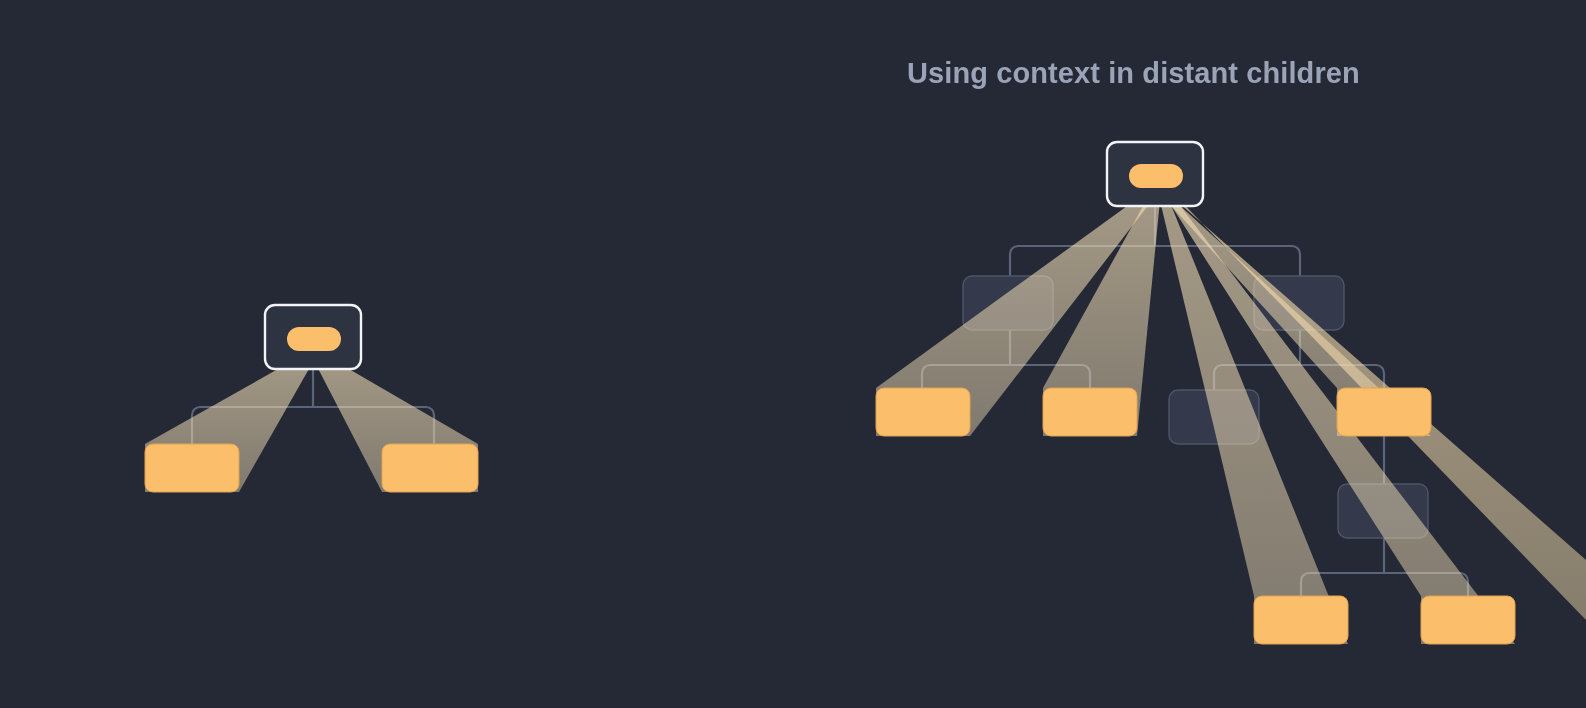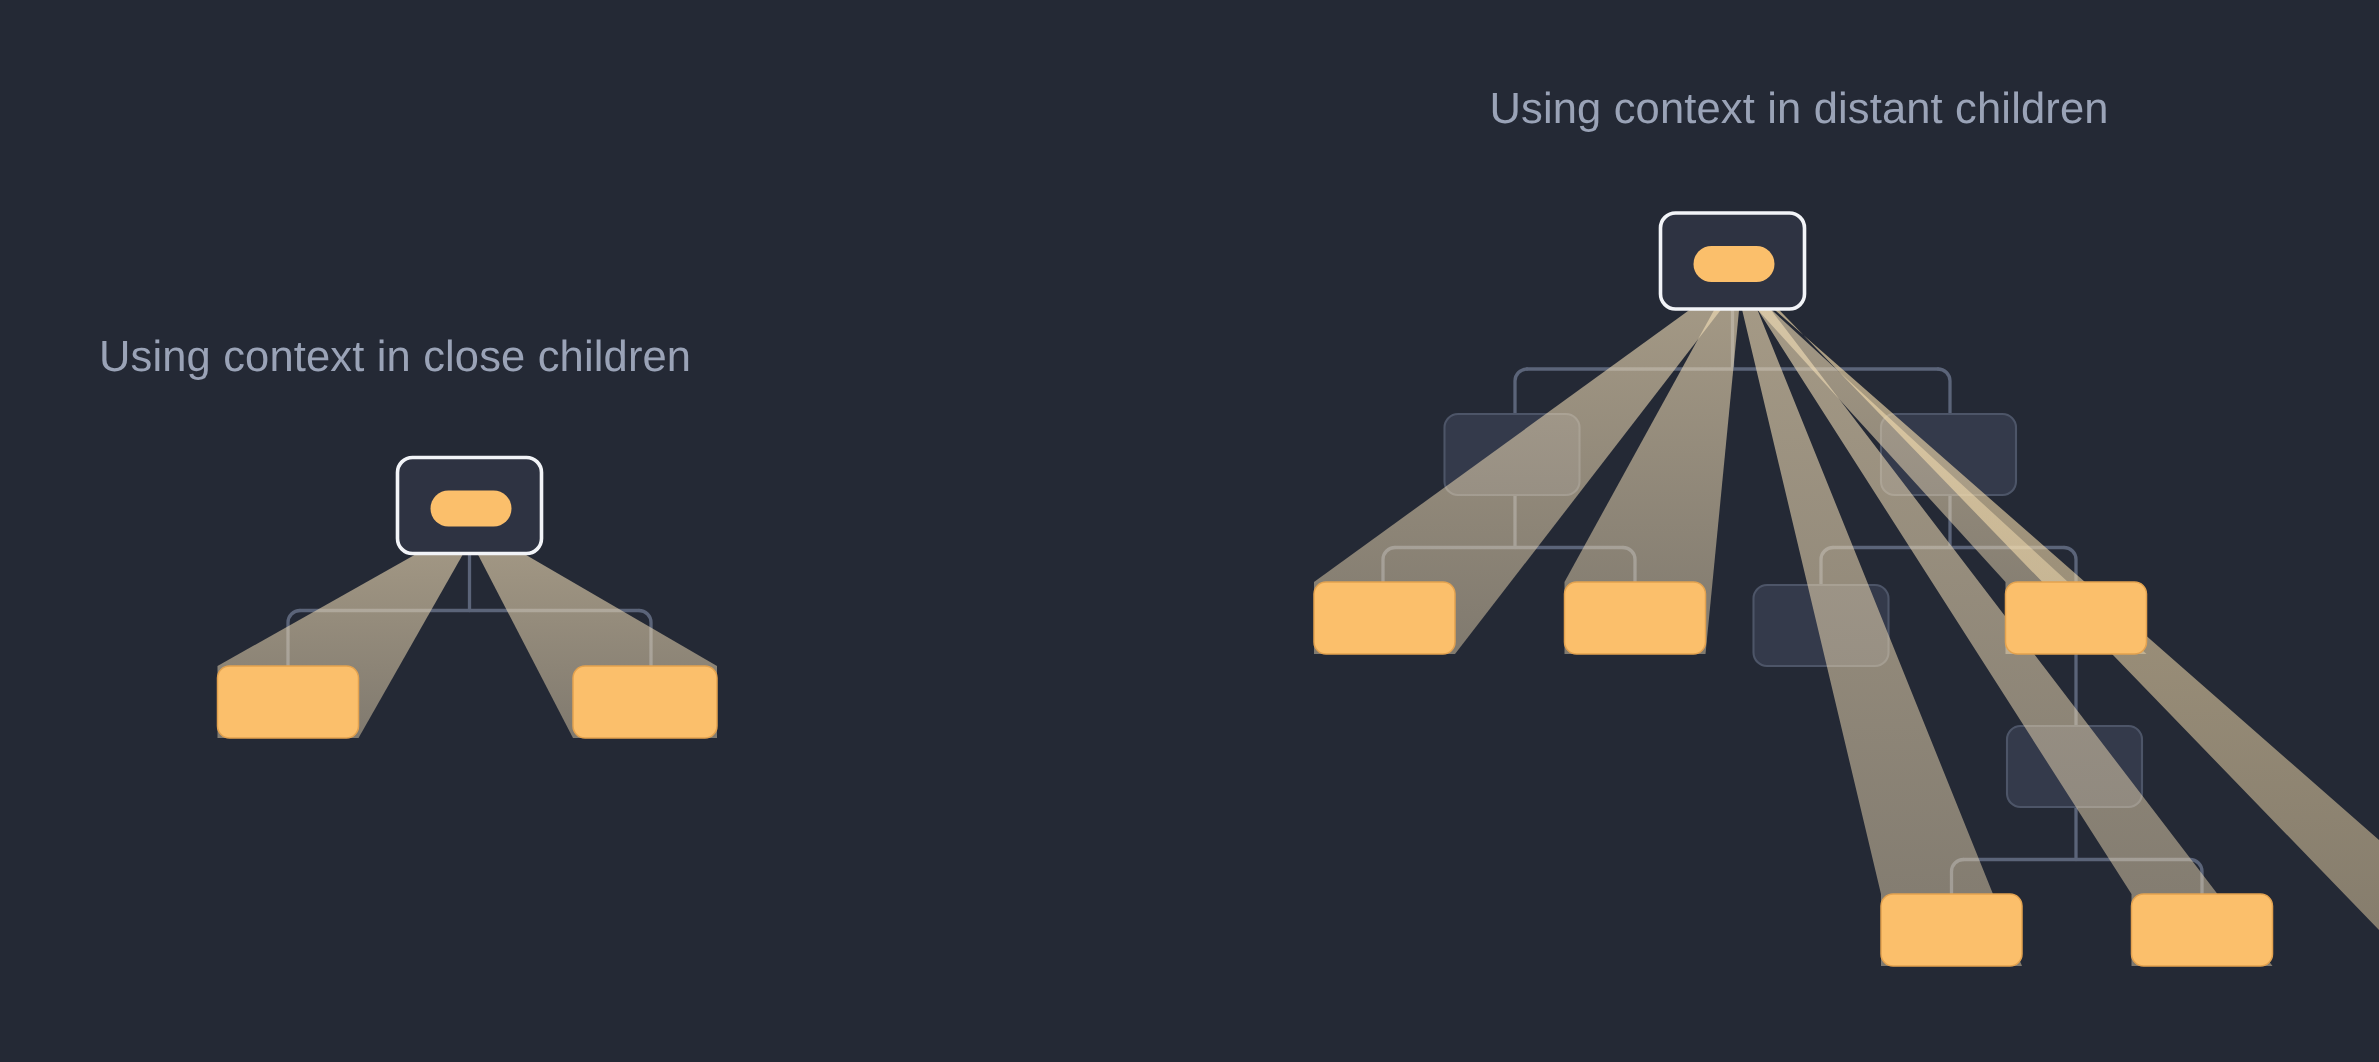--- a/index.html
+++ b/index.html
@@ -29,21 +29,21 @@
     position: absolute;
     font-family: "Liberation Sans", sans-serif;
     font-size: 29px;
     font-weight: 400;
     letter-spacing: 0.1px;
     color: #9aa3b7;
     white-space: nowrap;
     user-select: none;
   }
   #title-close  { left: 66px;  top: 222px; }
-  #title-distant{ left: 993px; top: 57px;  }
+  #title-distant{ left: 907px; top: 57px; font-weight: bold;  }
 </style>
 </head>
 <body>
 
 <div id="stage">
 
   <svg id="scene" viewBox="0 0 1586 708" width="1586" height="708">
 
     <defs>
       <linearGradient id="beamFade" x1="0" y1="0" x2="0" y2="1">
@@ -140,17 +140,16 @@
 
         <g>
           <rect x="1107" y="142" width="96" height="64" rx="10" fill="#2e3342" stroke="#f2f4f8" stroke-width="2.4"></rect>
           <rect x="1129" y="164" width="54" height="24" rx="12" fill="#fbbf6b"></rect>
         </g>
       </g>
 
     </g>
   </svg>
 
-  <div class="panel-title" id="title-close">Using context in close children</div>
 
   <div class="panel-title" id="title-distant">Using context in distant children</div>
 
 </div>
 
 </body></html>

